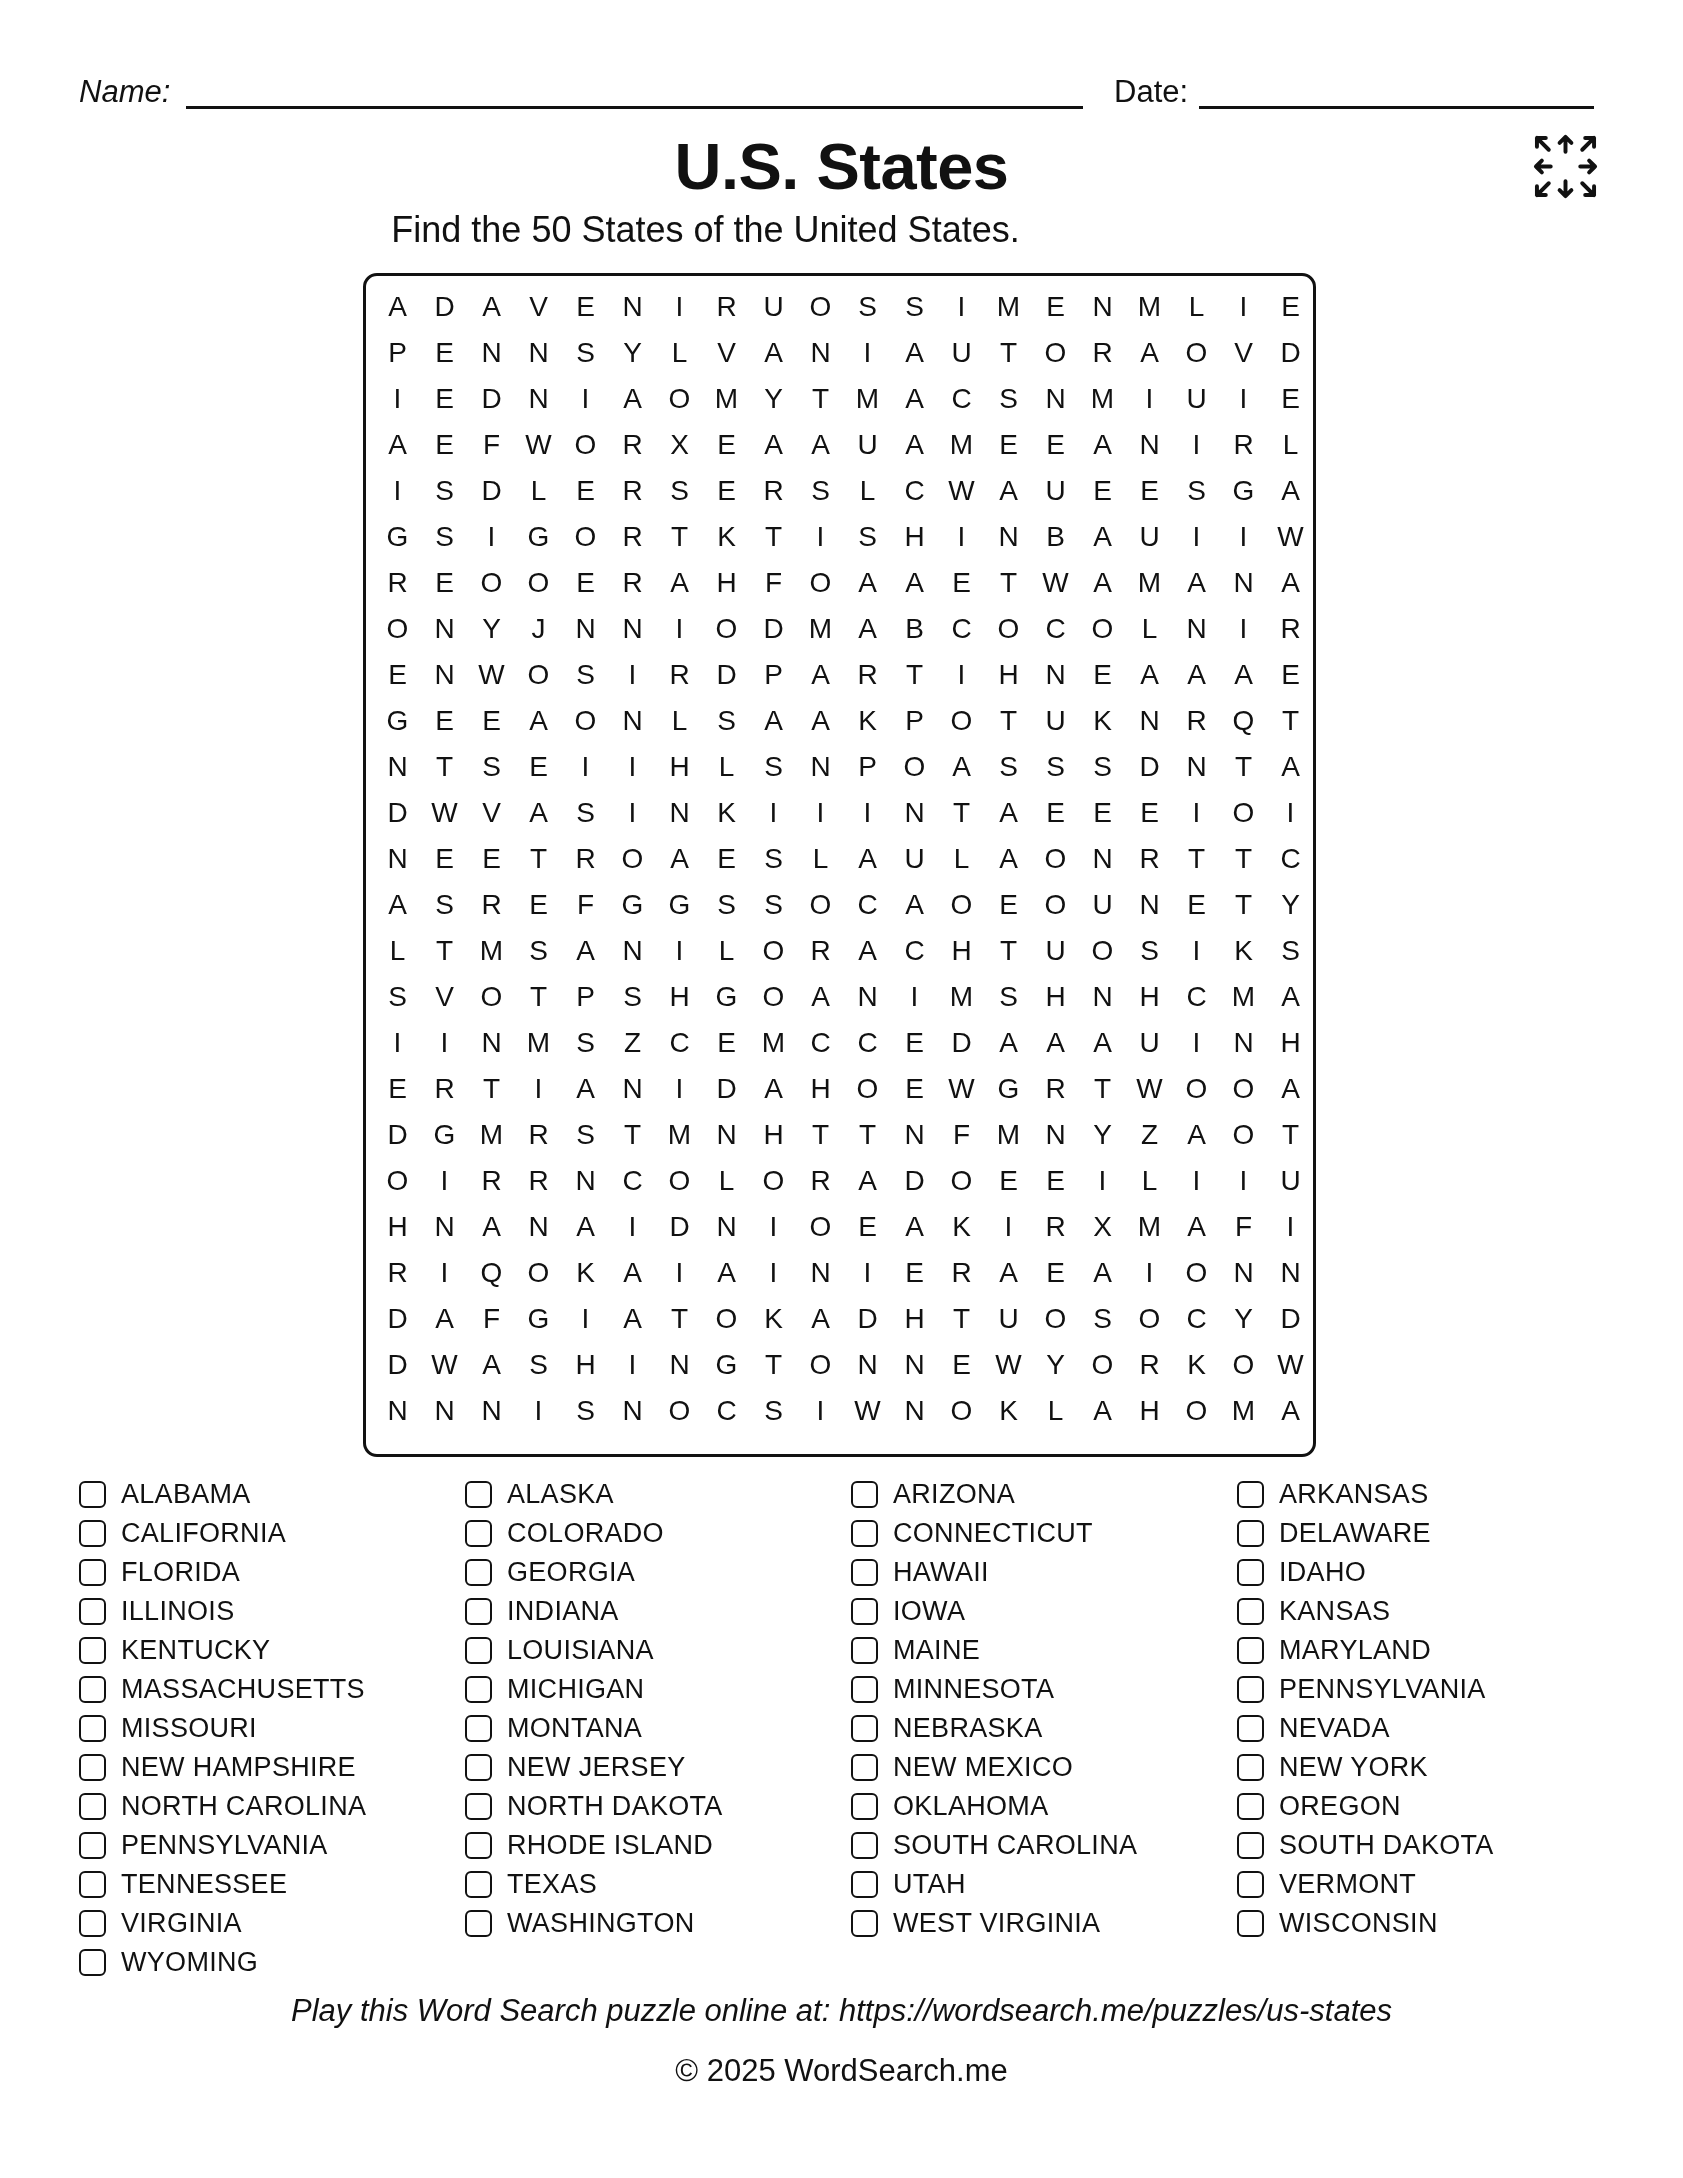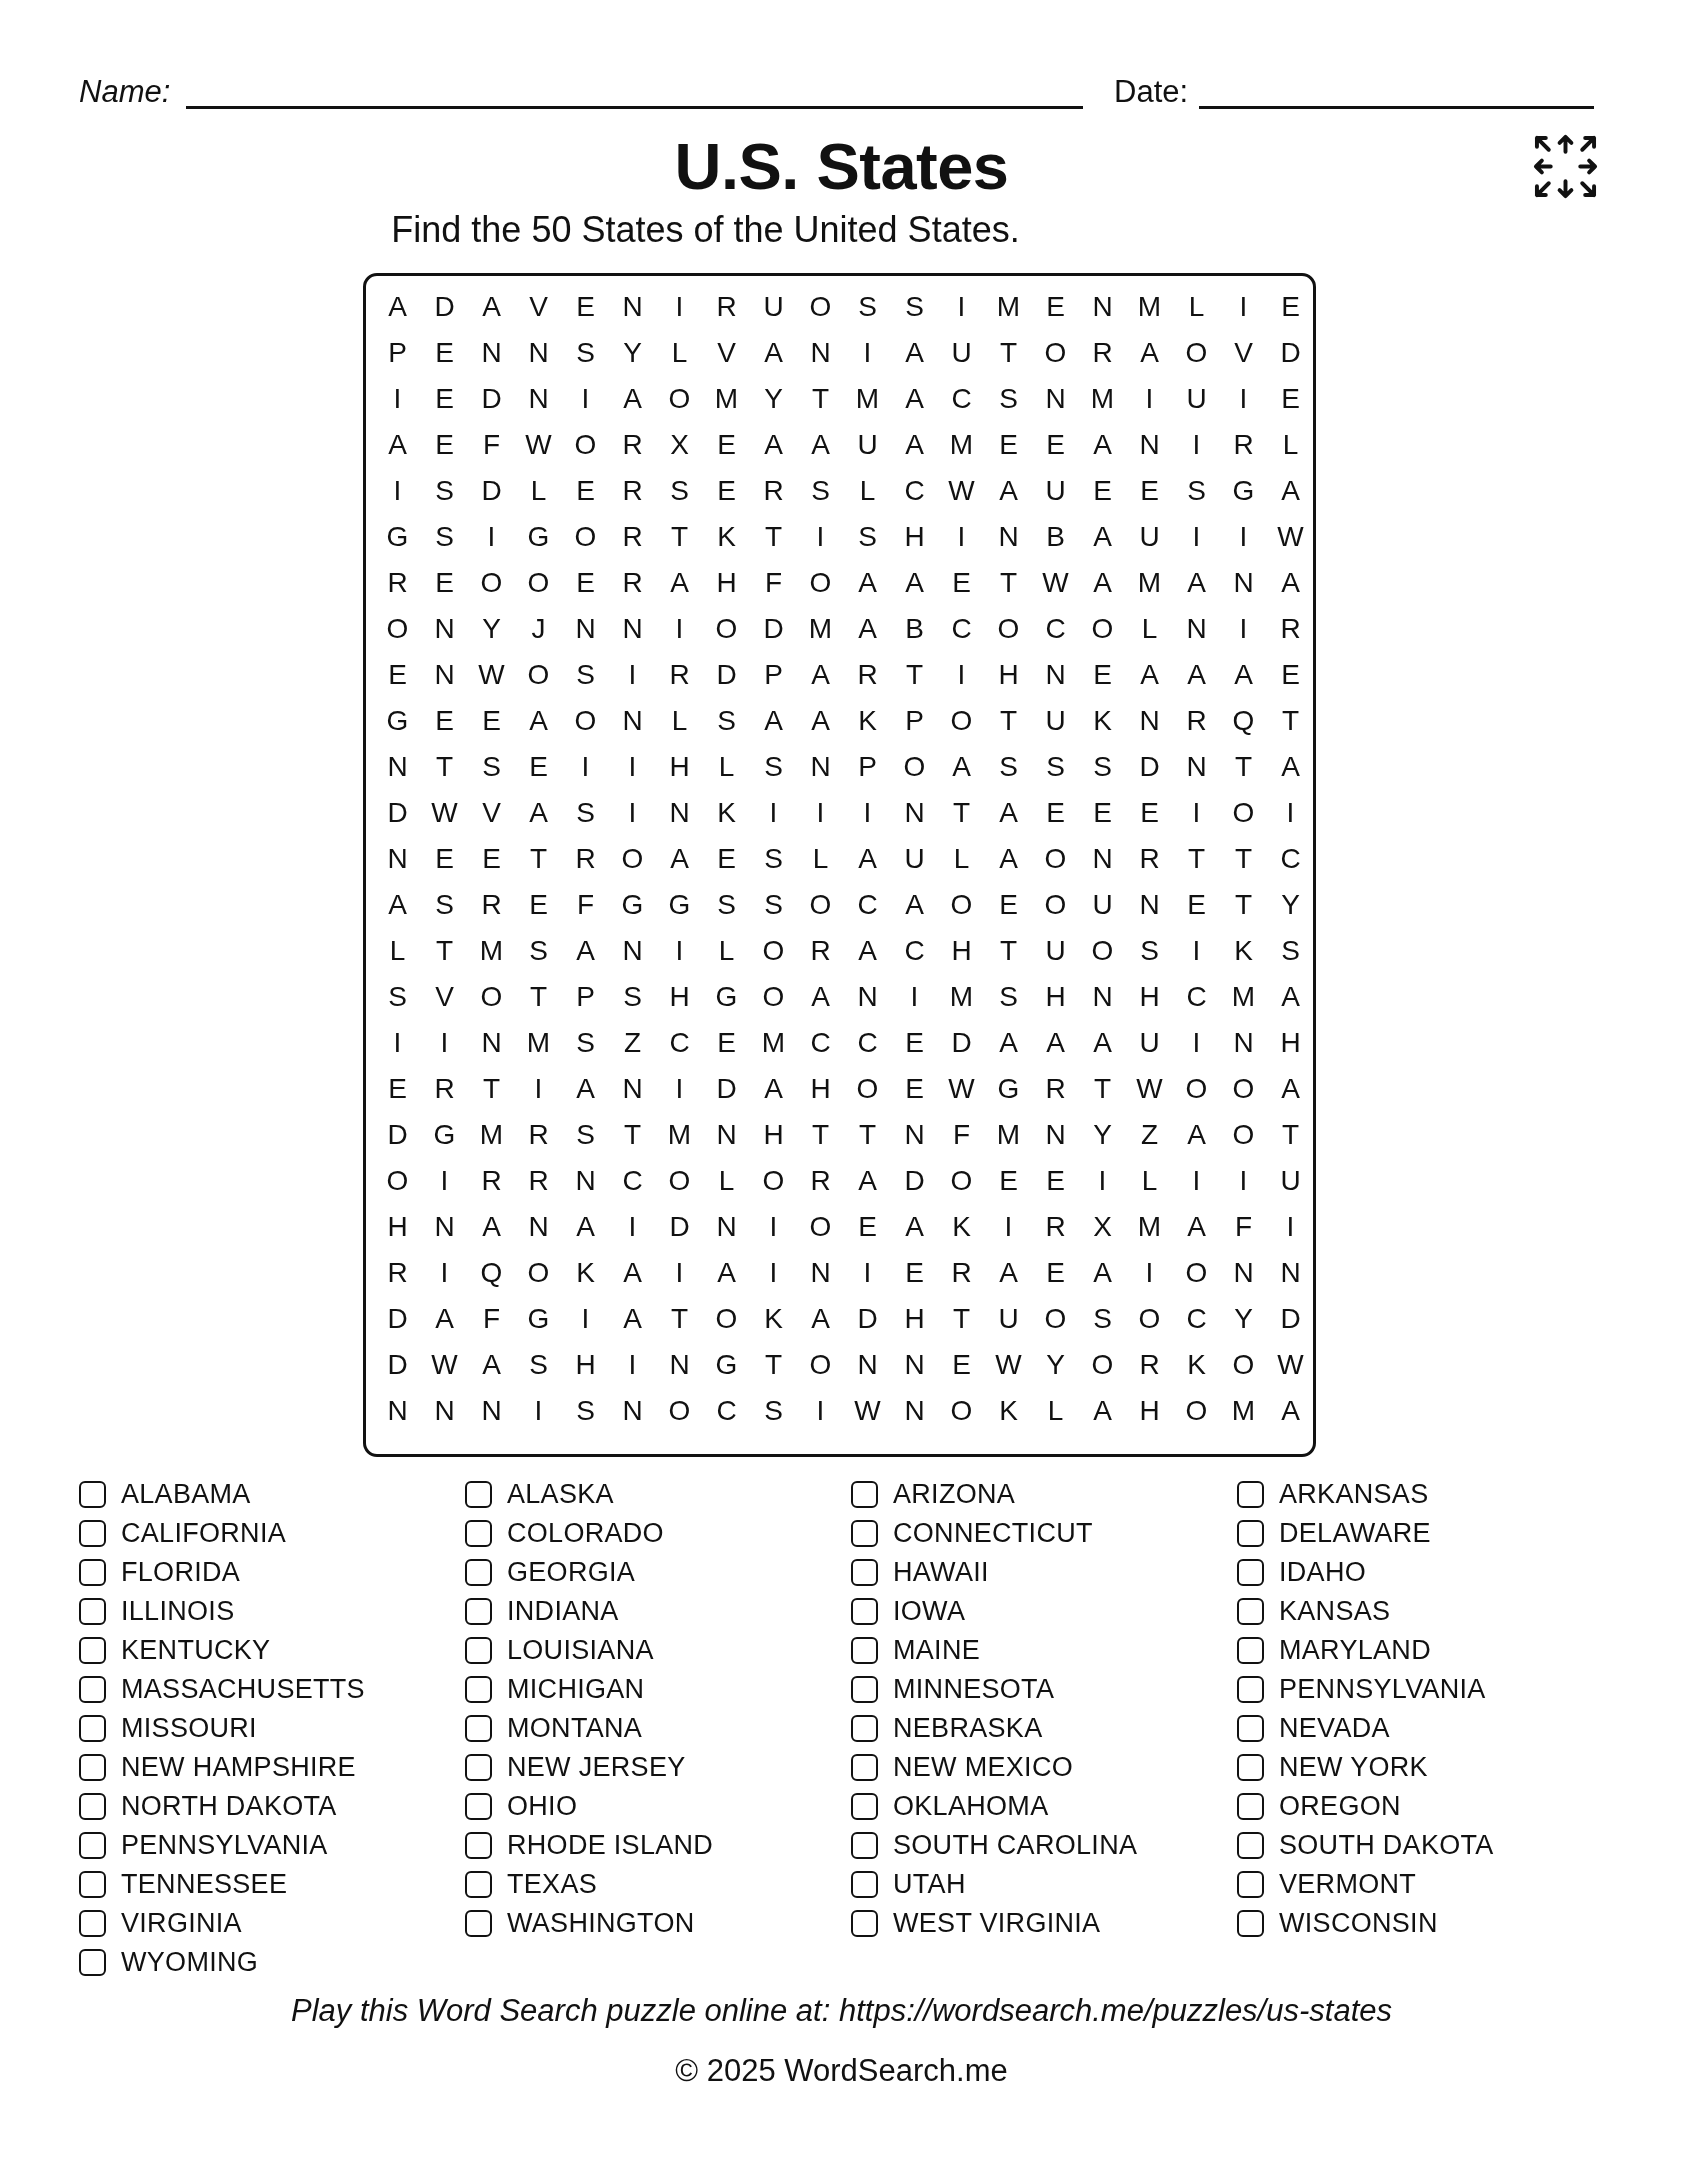--- a/index.html
+++ b/index.html
@@ -686,25 +686,25 @@
     <div class="word">
       <span class="cb"></span>
       <span class="word-label">NEW MEXICO</span>
     </div>
     <div class="word">
       <span class="cb"></span>
       <span class="word-label">NEW YORK</span>
     </div>
     <div class="word">
       <span class="cb"></span>
+      <span class="word-label">NORTH CAROLINA</span>
+    </div>
+    <div class="word">
+      <span class="cb"></span>
       <span class="word-label">NORTH DAKOTA</span>
-    </div>
-    <div class="word">
-      <span class="cb"></span>
-      <span class="word-label">OHIO</span>
     </div>
     <div class="word">
       <span class="cb"></span>
       <span class="word-label">OKLAHOMA</span>
     </div>
     <div class="word">
       <span class="cb"></span>
       <span class="word-label">OREGON</span>
     </div>
     <div class="word">

